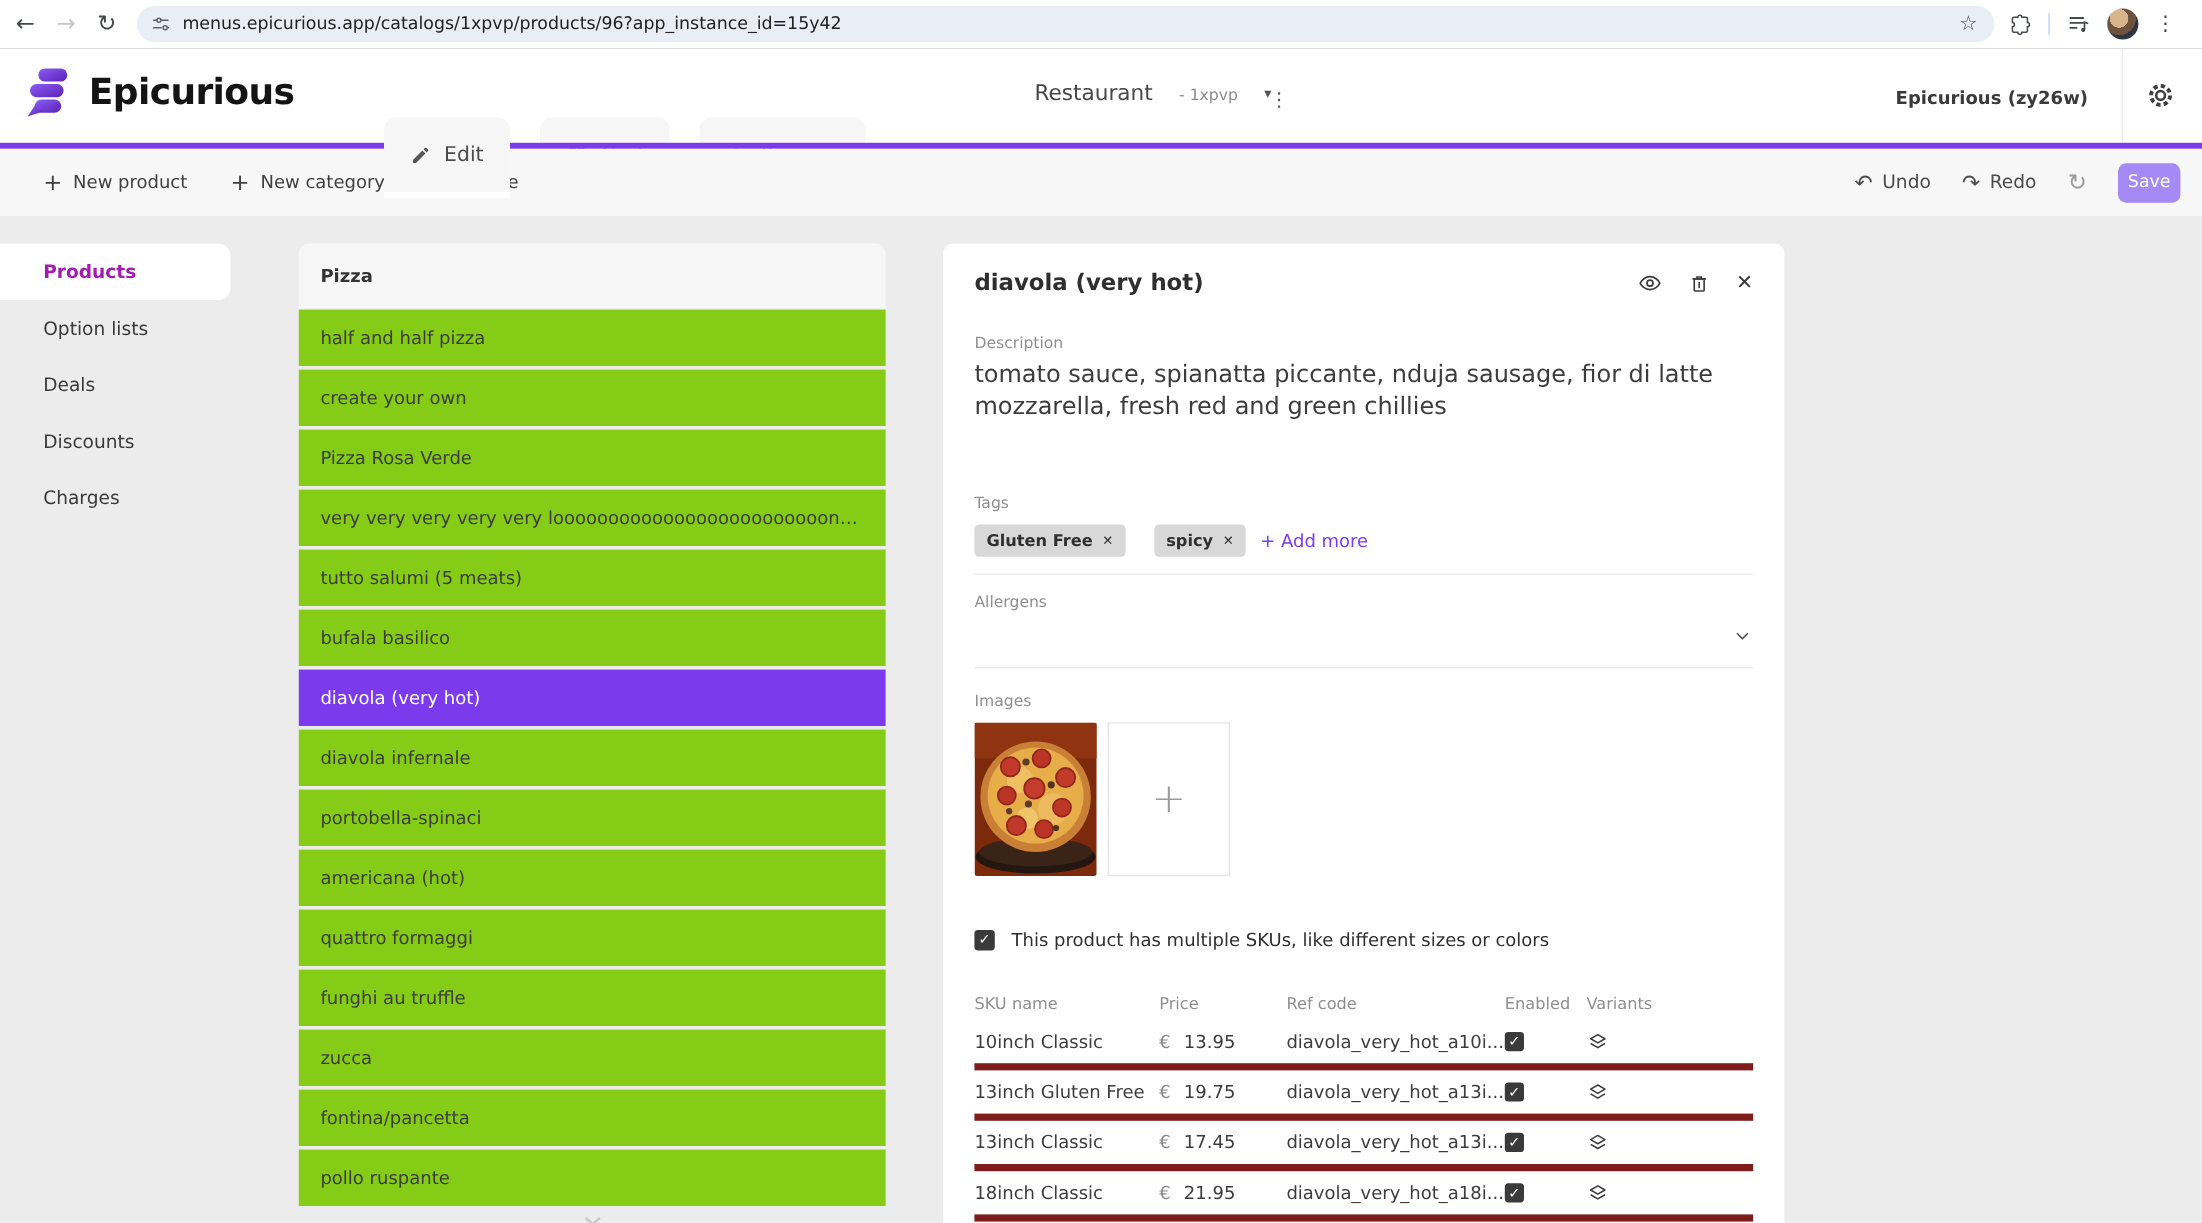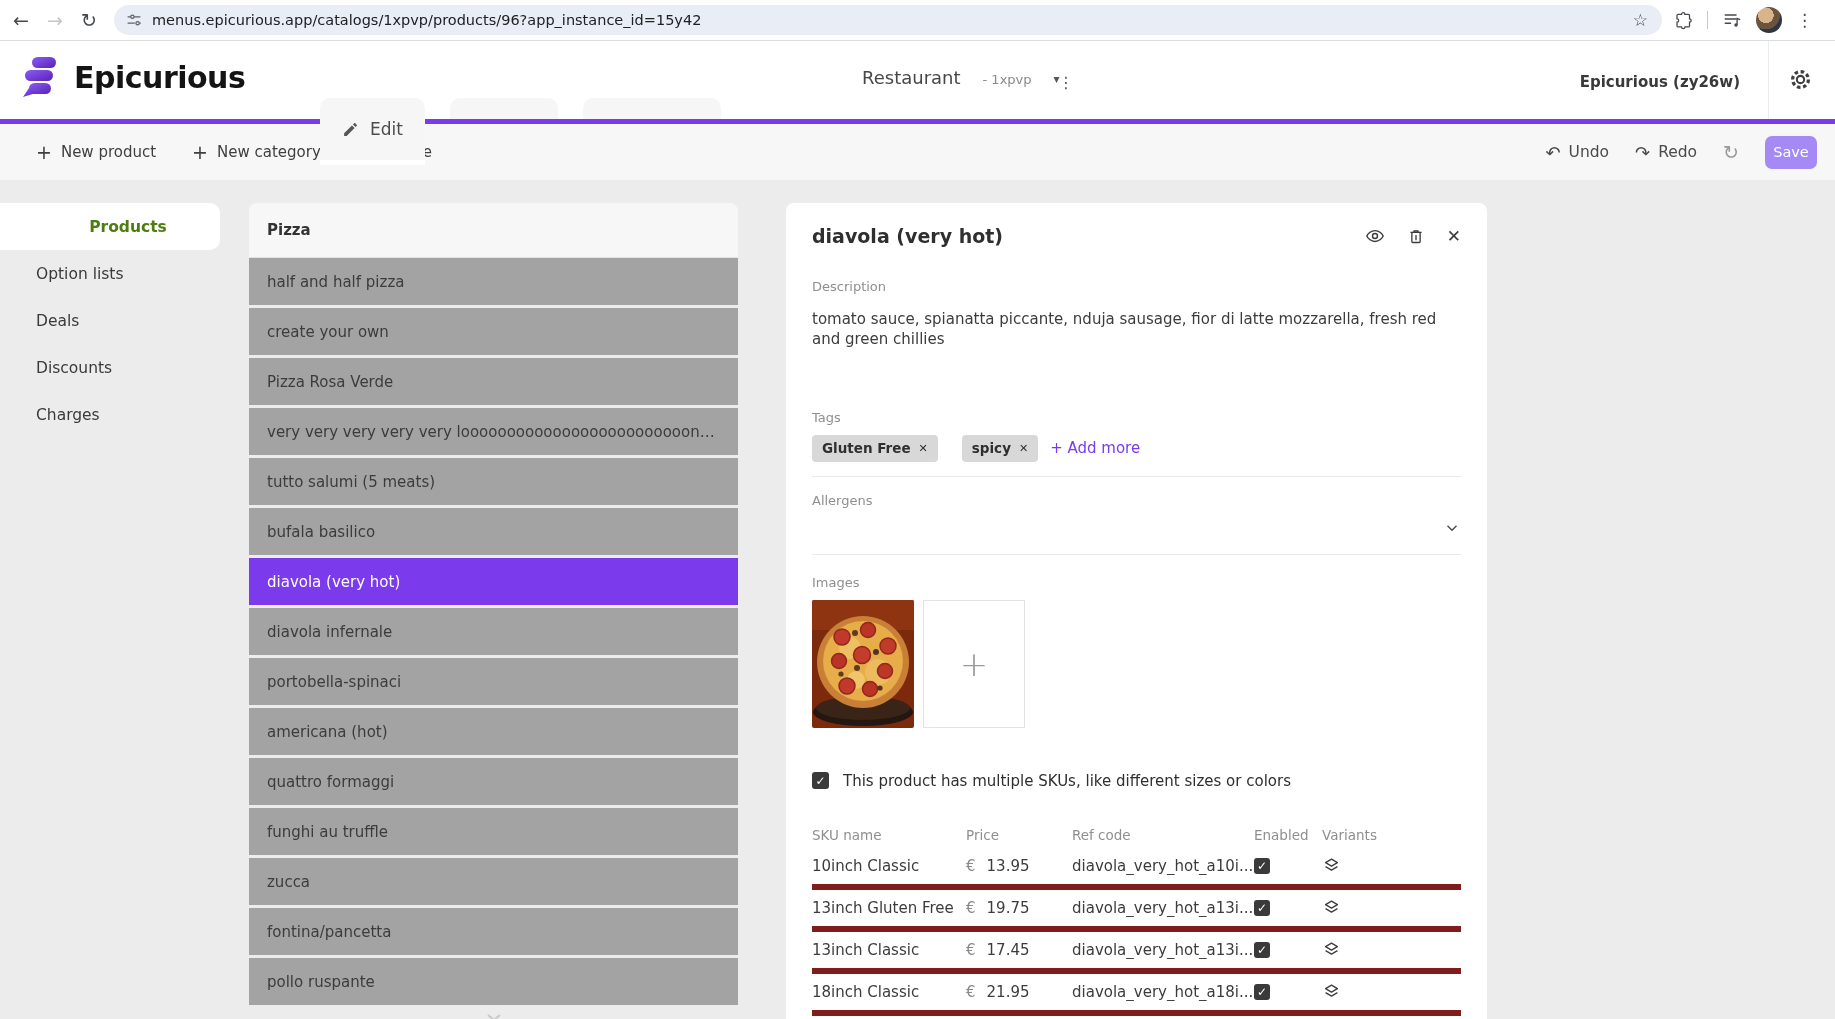--- a/index.html
+++ b/index.html
@@ -57,42 +57,42 @@
   .save-btn { width:52px; height:33px; border:0; border-radius:7px; background:var(--save); color:#fff;
     font-size:14.5px; font-family:inherit; cursor:pointer; }
 
   
   .content { position:absolute; top:180px; left:0; width:1835px; height:839px; background:#ececec; }
 
   
   .sidebar { position:absolute; left:0; top:23px; width:218px; }
   .side-item { height:47px; display:flex; align-items:center; padding-left:36px; font-size:15.5px;
     color:#3a3a3a; cursor:pointer; }
-  .side-item.active { background:#fff; border-radius:0 10px 10px 0; font-weight:700; color:#4d7c0f; width:220px;justify-content:center; }
+  .side-item.active { background:#fff; border-radius:0 10px 10px 0; font-weight:700; color:#a21caf; width:192px; }
 
   
   .list-card { position:absolute; left:249px; top:23px; width:489px; height:826px; }
   .list-head { height:55px; background:#f7f7f7; border-radius:8px 8px 0 0; border-bottom:1px solid #e3e3e3;
     display:flex; align-items:center; padding-left:18px; font-size:15px; font-weight:700; color:#333; cursor:pointer; }
-  .p-row { height:47px; background:#a3a3a3; margin-bottom:3px; display:flex; align-items:center; padding:0 18px;
+  .p-row { height:47px; background:#84cc16; margin-bottom:3px; display:flex; align-items:center; padding:0 18px;
     font-size:15px; color:#3c3c3c; cursor:pointer; }
   .p-row .lbl { white-space:nowrap; overflow:hidden; text-overflow:ellipsis; }
   .p-row.selected { background:var(--accent); color:#fff; }
   .list-more { position:absolute; bottom:0; left:0; width:100%; display:flex; justify-content:center; cursor:pointer; }
 
   
   .detail-card { position:absolute; left:786px; top:23px; width:701px; height:830px; background:#fff;
     border-radius:8px; padding:22px 26px; }
   .d-titlerow { display:flex; align-items:center; margin-bottom:32px; }
   .d-title { font-size:19px; font-weight:700; color:#2f2f2f; }
   .d-icons { margin-left:auto; display:flex; align-items:center; gap:22px; }
   .d-ico { cursor:pointer; }
   .d-close { font-size:17px; color:#3c3c3c; cursor:pointer; line-height:1; }
   .f-label { font-size:13px; color:#8f8f8f; }
-  .d-desc { font-size:15px; color:#3c3c3c; margin-top:15px; line-height:1.35; cursor:text; }
+  .d-desc { font-size:20px; color:#3c3c3c; margin-top:4px; line-height:1.35; cursor:text; }
   .tags-label { margin-top:60px; }
   .tags-row { display:flex; align-items:center; gap:12px; margin-top:10px; }
   .chips { display:flex; align-items:center; gap:24px; }
   .chip { background:var(--chip); border-radius:4px; height:27px; display:flex; align-items:center;
     padding:0 10px; gap:8px; font-size:13.5px; font-weight:700; color:#2f2f2f; }
   .chip-x { font-size:11px; font-weight:400; cursor:pointer; color:#2f2f2f; }
   .add-more { color:var(--accent); font-size:15px; cursor:pointer; }
   .hdiv { height:1px; background:#e9e9e9; margin-top:14px; }
   .allergens-label { margin-top:16px; }
   .allergens-body { height:24px; display:flex; justify-content:flex-end; align-items:center; margin-top:8px; }

